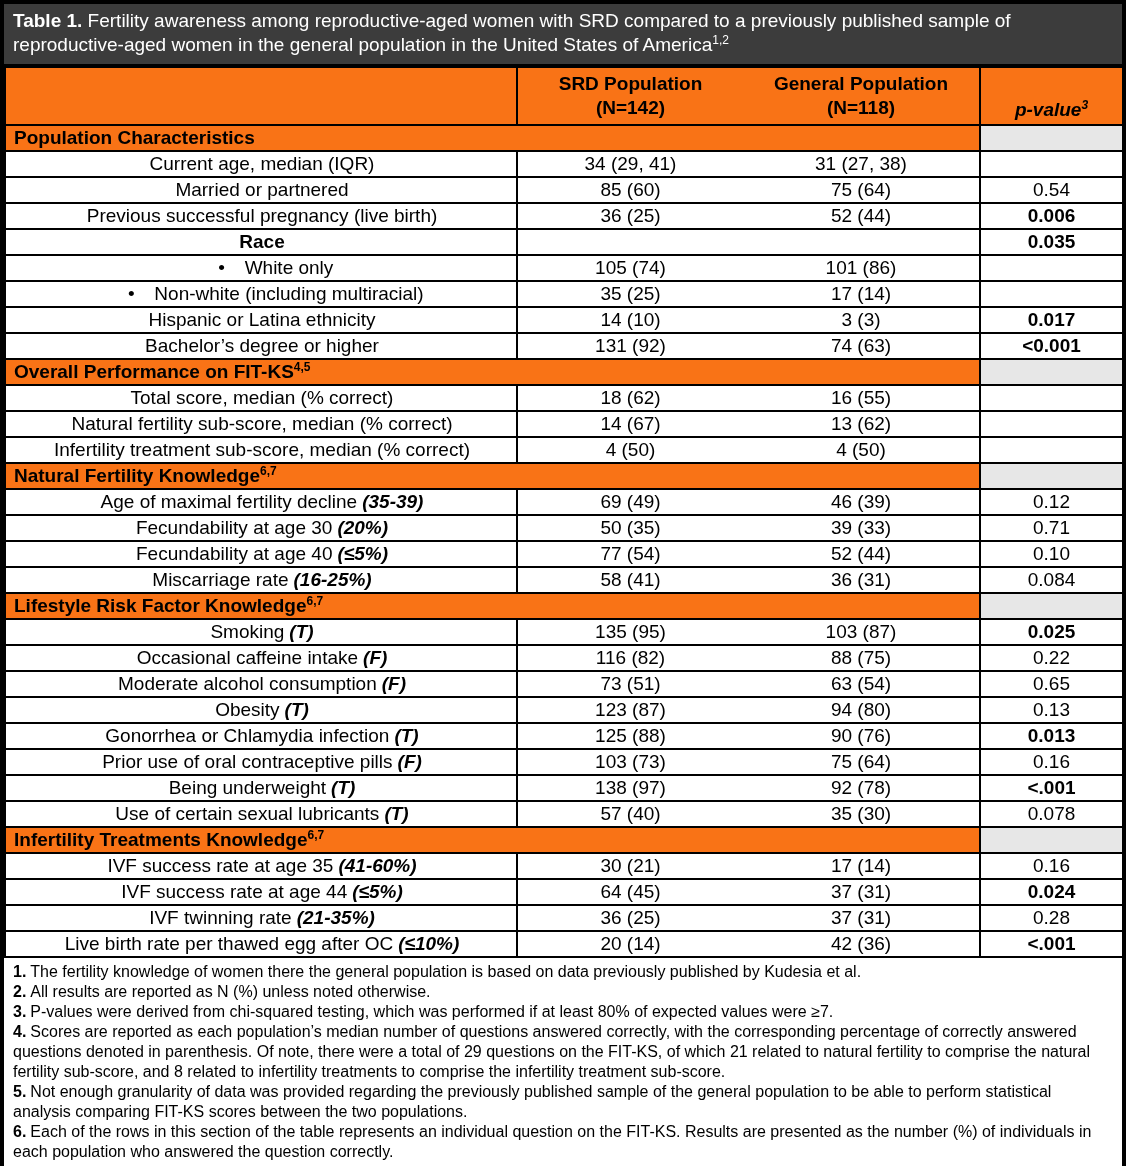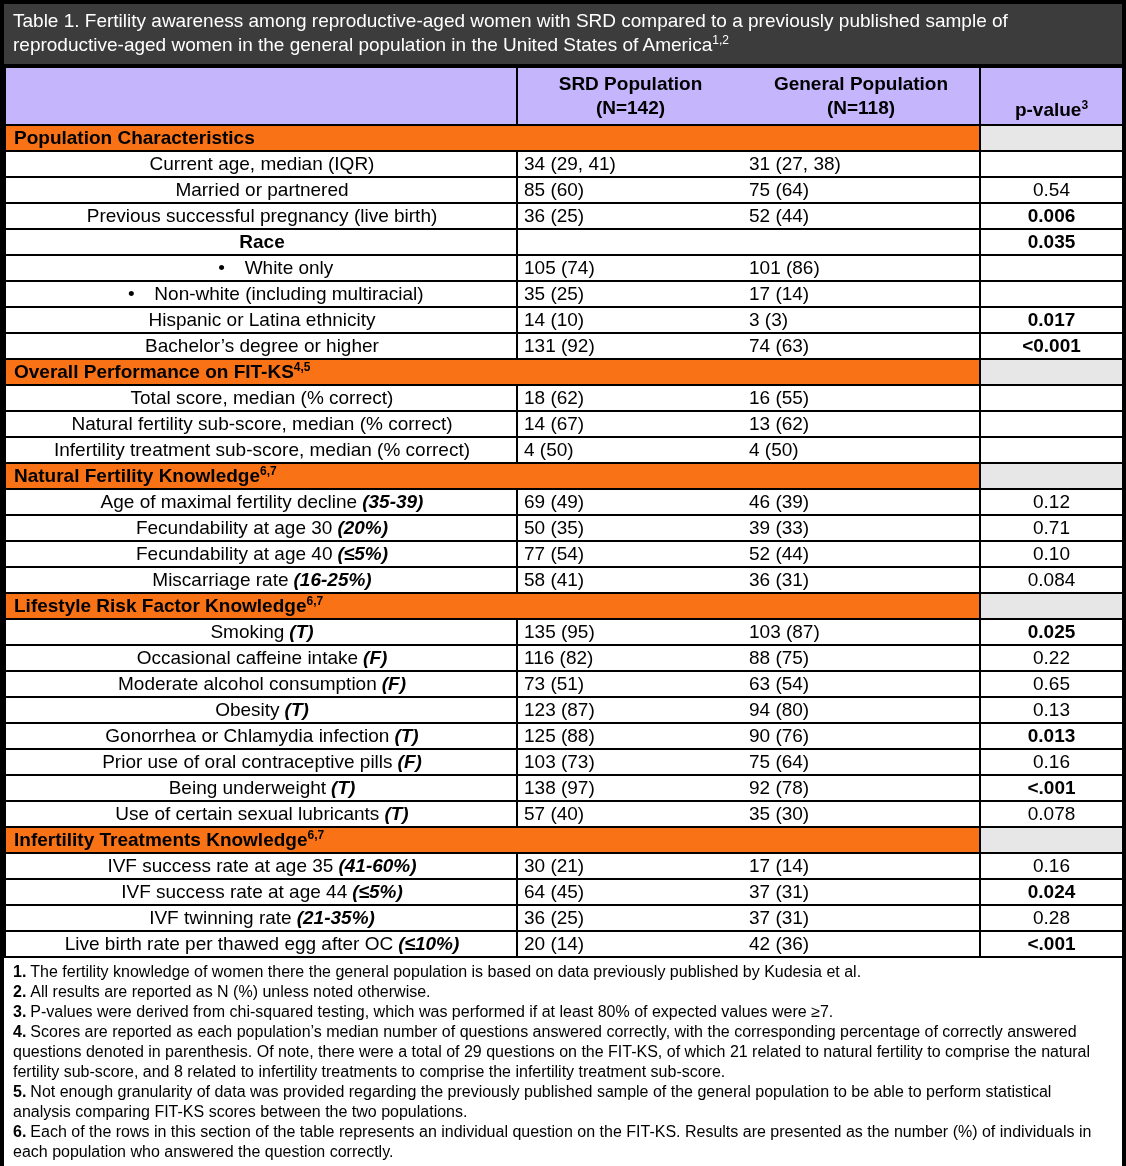--- a/index.html
+++ b/index.html
@@ -5,38 +5,38 @@
   html, body { margin:0; padding:0; background:#ffffff; }
   body { width:1126px; font-family:"Liberation Sans", sans-serif; color:#000; }
   .frame {
     box-sizing:border-box; width:1126px; border:4px solid #000; background:#fff;
   }
   
   .title-bar {
     background:#3c3c3c; color:#fff; padding:5px 9px 7px 9px;
     font-size:19px; line-height:24px; border-bottom:2px solid #000;
   }
-  .title-bar b { font-weight:normal; }
+  .title-bar b { font-weight:bold; }
   sup { font-size:12px; vertical-align:super; line-height:0; }
   
   table { border-collapse:collapse; table-layout:fixed; width:1118px; }
   col.c1 { width:512px; } col.c2 { width:226px; } col.c3 { width:237px; } col.c4 { width:143px; }
   th, td { border:2px solid #000; font-size:19px; line-height:20px; padding:2px 6px; vertical-align:middle; overflow:hidden; }
   .no-r { border-right:none; }
   .no-l { border-left:none; }
-  thead th { background:#c4b5fd; font-weight:bold; text-align:center; padding:4px 4px; }
+  thead th { background:#f97316; font-weight:bold; text-align:center; padding:4px 4px; }
   thead .hdr-line { line-height:24px; }
-  thead th.pv-hdr { vertical-align:bottom; }
+  thead th.pv-hdr { font-style:italic; vertical-align:bottom; }
   .section-label { background:#f97316; font-weight:bold; padding-left:8px; }
   .section-p { background:#e7e7e7; }
   .row-label { text-align:center; padding-left:8px; }
   .row-label.lbl-bold { font-weight:bold;margin-top:24px; }
   .bullet { display:inline-block; width:46px; padding-left:8px; box-sizing:content-box; }
   .suffix { font-weight:bold; font-style:italic; margin-left:5px; }
-  td.val { text-align:left; }
+  td.val { text-align:center; }
   td.pv { text-align:center; }
   td.pv.pbold { font-weight:bold; }
   
   .footnotes { padding:4px 9px 7px 9px; font-size:16px; line-height:20px; }
   .footnote { }
   .fn-num { font-weight:bold; margin-right:4px; }
 </style>
 </head>
 <body>
 

